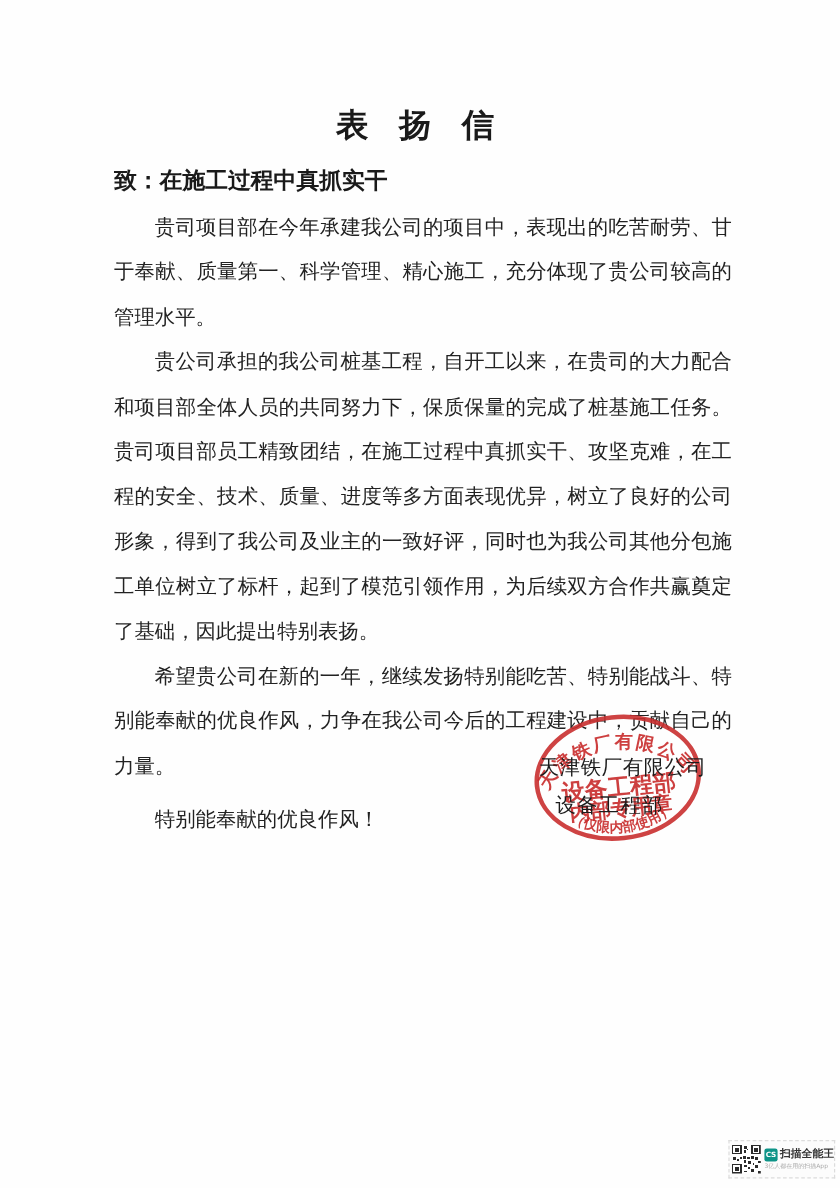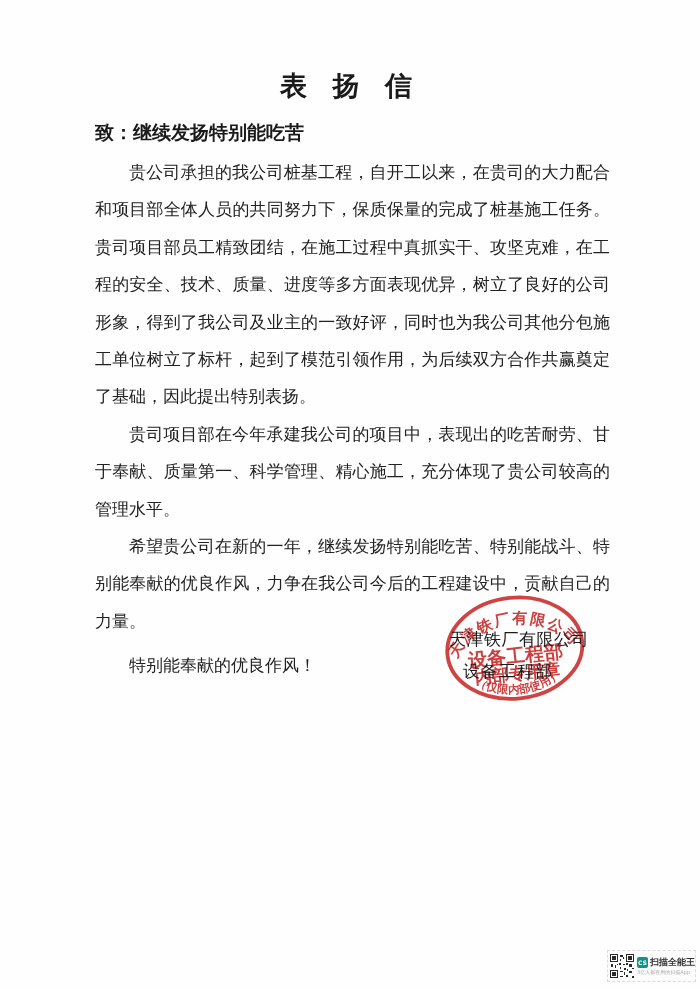--- a/index.html
+++ b/index.html
@@ -10,21 +10,21 @@
     color:#1f1f1f;
     overflow:hidden;
   }
   .page{
     position:relative;
     width:700px;height:990px;
     background:#fefefe;
   }
   .title{
     margin:0;
-    padding-top:68px;
+    padding-top:86px;
     text-align:center;
     font-size:27px;
     font-weight:bold;
     letter-spacing:8px;
     color:#1a1a1a;
   }
   .recipient{
     margin:16px 90px 0 95px;
     font-size:19px;
     font-weight:bold;
@@ -103,25 +103,25 @@
     white-space:nowrap;
   }
 </style>
 </head>
 <body>
 
 <div class="page">
 
   <h1 class="title">表  扬  信</h1>
 
-  <div class="recipient">致：继续发扬特别能吃苦</div>
+  <div class="recipient">致：在施工过程中真抓实干</div>
 
   <div class="body-text">
+    <p class="para">贵司项目部在今年承建我公司的项目中，表现出的吃苦耐劳、甘于奉献、质量第一、科学管理、精心施工，充分体现了贵公司较高的管理水平。</p>
     <p class="para">贵公司承担的我公司桩基工程，自开工以来，在贵司的大力配合和项目部全体人员的共同努力下，保质保量的完成了桩基施工任务。贵司项目部员工精致团结，在施工过程中真抓实干、攻坚克难，在工程的安全、技术、质量、进度等多方面表现优异，树立了良好的公司形象，得到了我公司及业主的一致好评，同时也为我公司其他分包施工单位树立了标杆，起到了模范引领作用，为后续双方合作共赢奠定了基础，因此提出特别表扬。</p>
-    <p class="para">贵司项目部在今年承建我公司的项目中，表现出的吃苦耐劳、甘于奉献、质量第一、科学管理、精心施工，充分体现了贵公司较高的管理水平。</p>
     <p class="para">希望贵公司在新的一年，继续发扬特别能吃苦、特别能战斗、特别能奉献的优良作风，力争在我公司今后的工程建设中，贡献自己的力量。</p>
     <p class="para wish">特别能奉献的优良作风！</p>
   </div>
 
   <svg class="stamp" viewBox="0 0 170 130" aria-hidden="true">
     <ellipse cx="85" cy="63" rx="71" ry="53" fill="none" stroke="#c92f2f" stroke-width="4" opacity="0.9"></ellipse>
     <path id="arcTop" d="M 21,76 A 65,47 0 0 1 149,76" fill="none"></path>
     <path id="arcBottom" d="M 32,88 A 60,42 0 0 0 138,88" fill="none"></path>
     <text class="arc-top" opacity="0.92">
       <textPath href="#arcTop" startOffset="50%" text-anchor="middle">天津铁厂有限公司</textPath>

